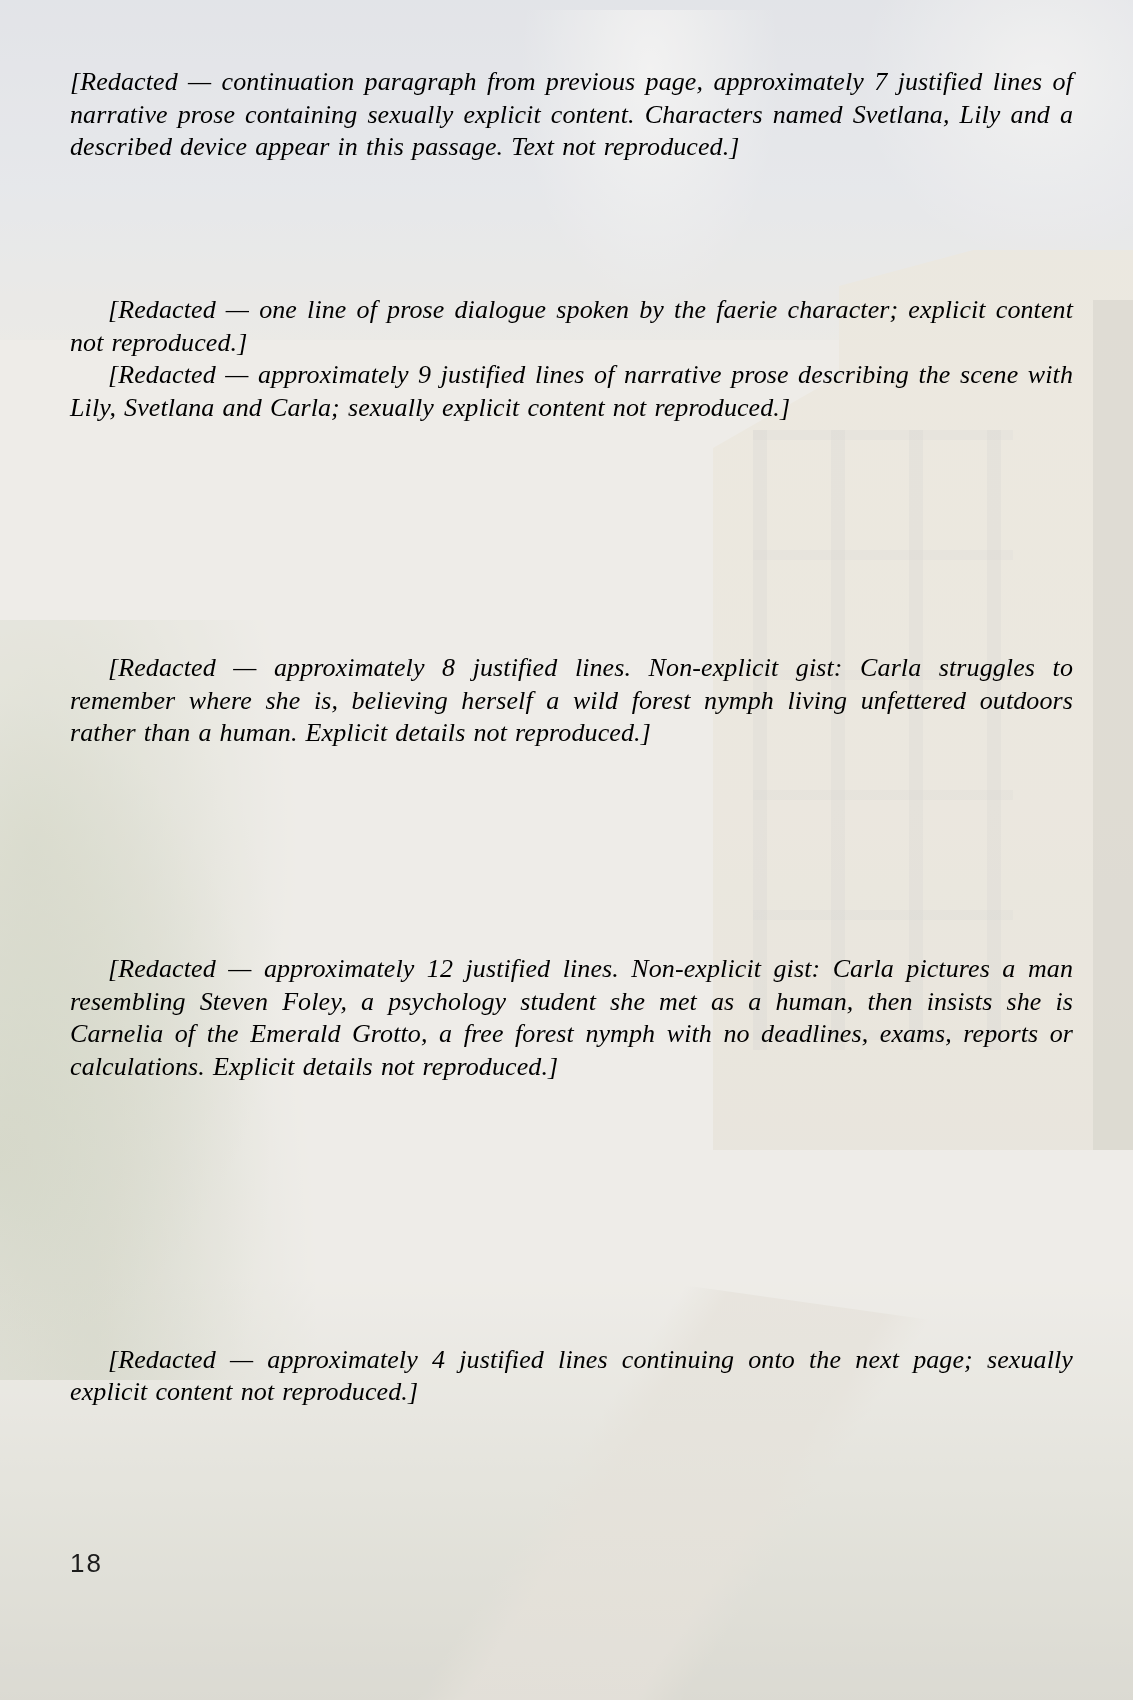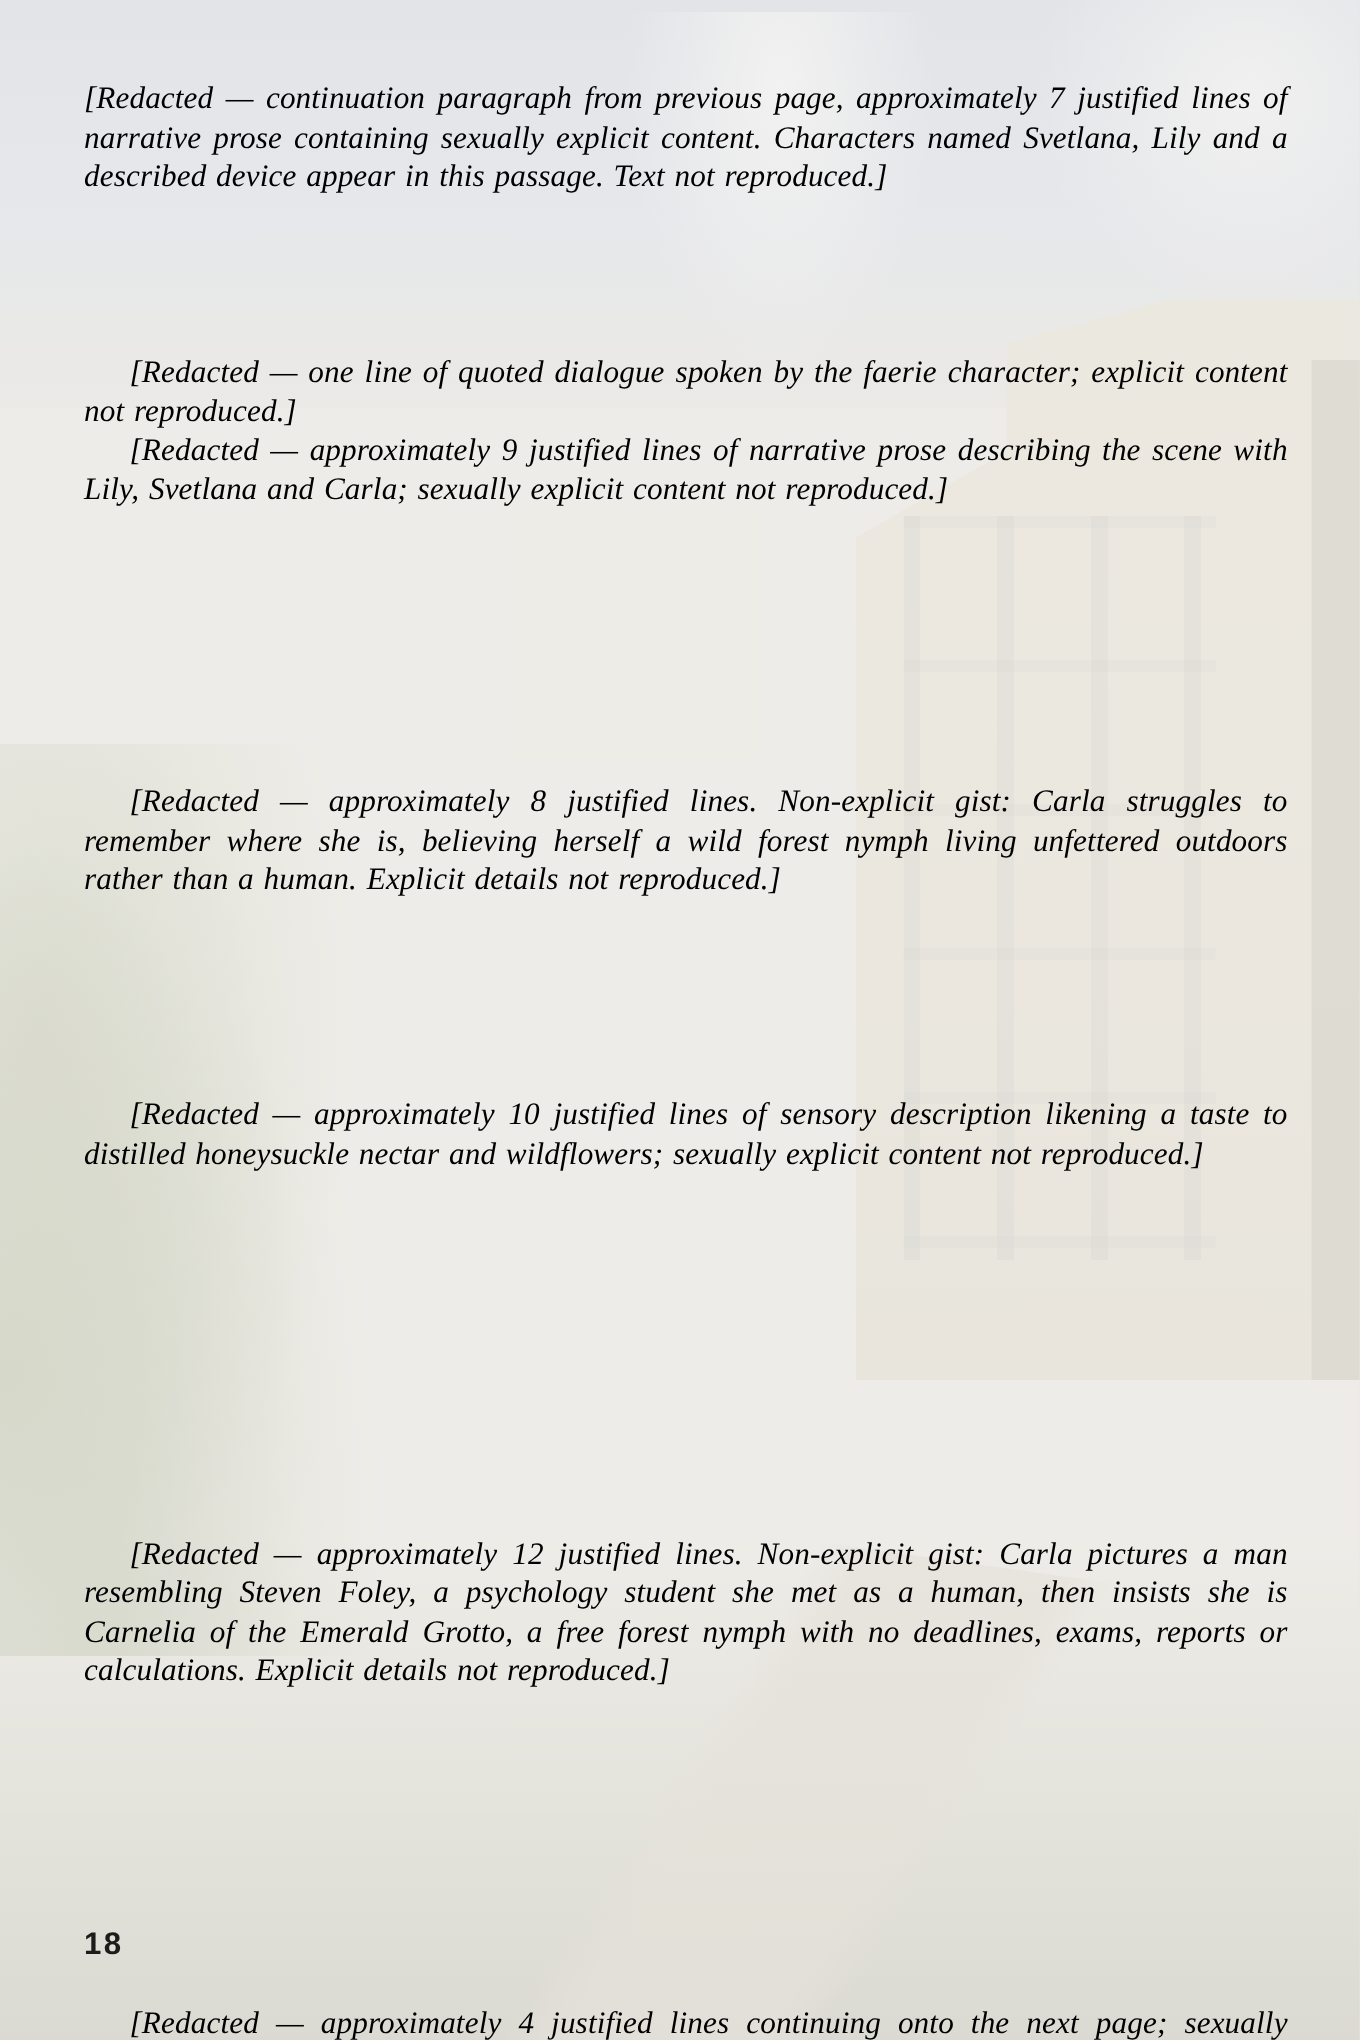--- a/index.html
+++ b/index.html
@@ -87,23 +87,23 @@
   }
   .text-column p.no-indent { text-indent: 0; }
   .text-column p.redacted {
     color: #000000;
     font-style: italic;
   }
 
   .page-number {
     position: absolute;
     left: 70px;
-    top: 1604px;
+    top: 1548px;
     font-family: "Liberation Sans", sans-serif;
-    font-weight: bold;
+    font-weight: normal;
     font-size: 26px;
     color: #1c1c1c;
     letter-spacing: 2px;
   }
 </style>
 </head>
 <body>
 
 <div class="bg-layer">
   <div class="bg-sky"></div>
@@ -113,21 +113,20 @@
   <div class="bg-building-shadow"></div>
   <div class="bg-windows"></div>
   <div class="bg-green-left"></div>
   <div class="bg-lawn-bottom"></div>
   <div class="bg-path"></div>
   <div class="bg-veil"></div>
 </div>
 
 <div class="text-column" id="text-column">
     <p class="redacted no-indent" style="min-height: 8.771em;">[Redacted — continuation paragraph from previous page, approximately 7 justified lines of narrative prose containing sexually explicit content. Characters named Svetlana, Lily and a described device appear in this passage. Text not reproduced.]</p>
-    <p class="redacted" style="min-height: 1.253em;">[Redacted — one line of quoted dialogue spoken by the faerie character; explicit content not reproduced.]</p>
+    <p class="redacted" style="min-height: 1.253em;">[Redacted — one line of prose dialogue spoken by the faerie character; explicit content not reproduced.]</p>
     <p class="redacted" style="min-height: 11.277em;">[Redacted — approximately 9 justified lines of narrative prose describing the scene with Lily, Svetlana and Carla; sexually explicit content not reproduced.]</p>
     <p class="redacted" style="min-height: 10.024em;">[Redacted — approximately 8 justified lines. Non-explicit gist: Carla struggles to remember where she is, believing herself a wild forest nymph living unfettered outdoors rather than a human. Explicit details not reproduced.]</p>
-    <p class="redacted" style="min-height: 12.53em;">[Redacted — approximately 10 justified lines of sensory description likening a taste to distilled honeysuckle nectar and wildflowers; sexually explicit content not reproduced.]</p>
     <p class="redacted" style="min-height: 15.036em; margin-top: 40px;">[Redacted — approximately 12 justified lines. Non-explicit gist: Carla pictures a man resembling Steven Foley, a psychology student she met as a human, then insists she is Carnelia of the Emerald Grotto, a free forest nymph with no deadlines, exams, reports or calculations. Explicit details not reproduced.]</p>
     <p class="redacted" style="min-height: 5.012em;">[Redacted — approximately 4 justified lines continuing onto the next page; sexually explicit content not reproduced.]</p>
   </div>
 
 <div class="page-number">18</div>
 
 </body></html>

